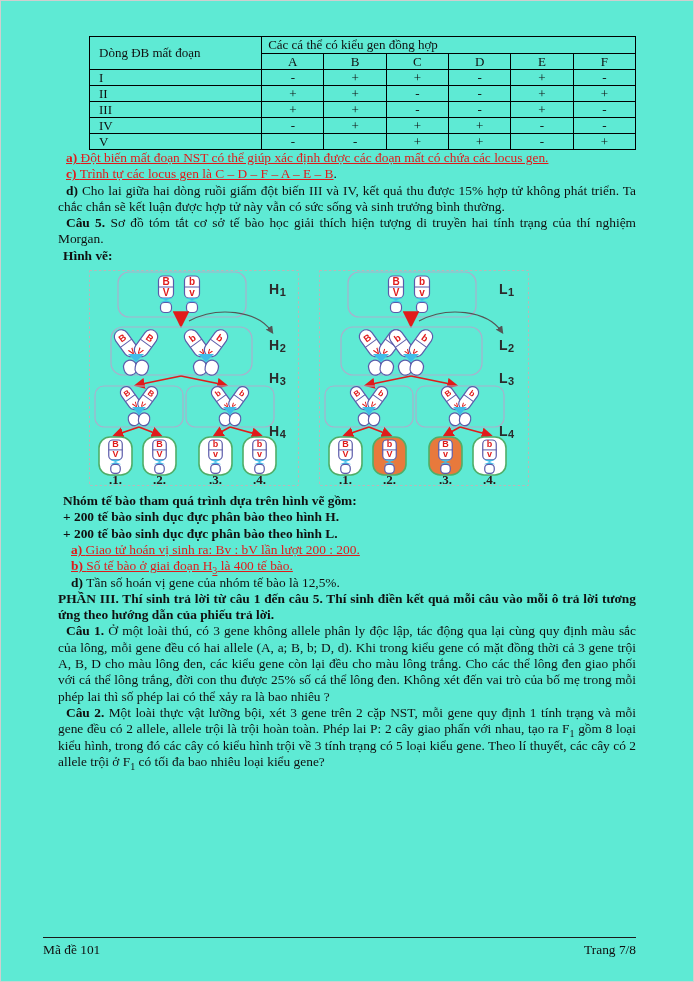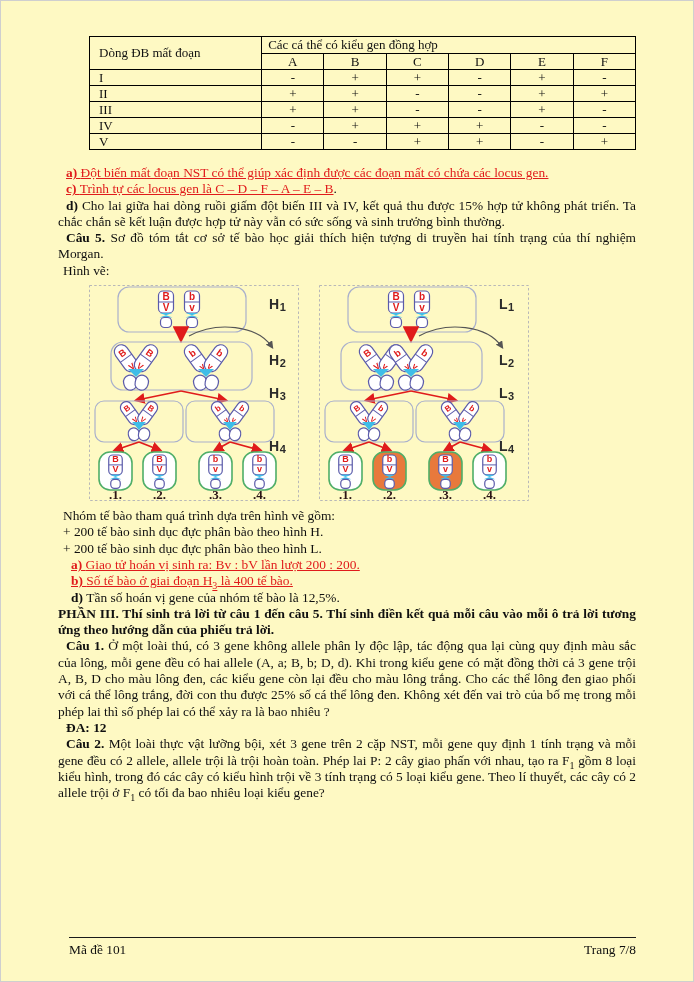--- a/index.html
+++ b/index.html
@@ -1,48 +1,48 @@
 <!DOCTYPE html>
 <html><head>
 <meta charset="utf-8">
 <style>
   html,body{margin:0;padding:0;background:#fff;}
   .page{
     width:694px;height:982px;box-sizing:border-box;position:relative;overflow:hidden;
-    background:#fef9c3;border:1px solid #cfcfcf;
+    background:#5eead4;border:1px solid #cfcfcf;
     padding:35px 57px 0 57px;
     font-family:"Liberation Serif",serif;color:#101010;
   }
   
   table.gene{border-collapse:collapse;margin-left:31px;font-size:13px;}
   table.gene td{border:1px solid #000;height:15px;line-height:14px;padding:0 2px;vertical-align:middle;}
   table.gene td.c1{width:162px;text-align:left;padding-left:9px;}
   table.gene td.cc{width:58px;text-align:center;}
   table.gene td.gh{padding-left:6px;}
   table.gene tr.h1 td{height:16px;}
   
   .ln{margin:0;font-size:13.4px;line-height:16.3px;}
   .just{text-align:justify;}
-  .i05{text-indent:5px;}
+  .i05{text-indent:5px;font-weight:bold;}
   .i1{text-indent:8px;}
   .i2{text-indent:13px;}
   .bold{font-weight:bold;}
   .red{color:#e01b1b;}
   .und{text-decoration:underline;}
   .ln sub{font-size:10px;line-height:0;}
-  #before{margin-top:15px;}
+  #before{margin-top:0;}
   
   .figrow{display:flex;gap:20px;margin:6px 0 3px 31px;}
   .figrow text{font-family:"Liberation Sans",sans-serif;}
   .figrow text.gene{font-weight:bold;text-anchor:middle;}
   .figrow text.stage{font-weight:bold;font-size:14px;letter-spacing:.5px;}
   .figrow text.num{font-family:"Liberation Serif",serif;font-weight:bold;font-size:13px;text-anchor:middle;}
   
   .footer{
-    position:absolute;left:68px;right:57px;top:936px;
+    position:absolute;left:42px;right:57px;top:936px;
     border-top:1.4px solid #1a1a1a;padding-top:4px;
     display:flex;justify-content:space-between;font-size:13.4px;
   }
 </style>
 </head>
 <body>
 
 <div class="page">
 
   <table class="gene" id="gene-table">
@@ -454,21 +454,20 @@
 
   <div id="after">
       <p class="ln i05"><span>Nhóm tế bào tham quá trình dựa trên hình vẽ gồm:</span></p>
       <p class="ln i05"><span>+ 200 tế bào sinh dục đực phân bào theo hình H.</span></p>
       <p class="ln i05"><span>+ 200 tế bào sinh dục đực phân bào theo hình L.</span></p>
       <p class="ln i2"><span class="bold red und">a) </span><span class="red und">Giao tử hoán vị sinh ra: Bv : bV lần lượt 200 : 200.</span></p>
       <p class="ln i2"><span class="bold red und">b) </span><span class="red und">Số tế bào ở giai đoạn H</span><sub class="red und">3</sub><span class="red und"> là 400 tế bào.</span></p>
       <p class="ln i2"><span class="bold">d) </span><span>Tần số hoán vị gene của nhóm tế bào là 12,5%.</span></p>
       <p class="ln just"><span class="bold">PHẦN III. Thí sinh trả lời từ câu 1 đến câu 5. Thí sinh điền kết quả mỗi câu vào mỗi ô trả lời tương ứng theo hướng dẫn của phiếu trả lời.</span></p>
       <p class="ln i1 just"><span class="bold">Câu 1.</span><span> Ở một loài thú, có 3 gene không allele phân ly độc lập, tác động qua lại cùng quy định màu sắc của lông, mỗi gene đều có hai allele (A, a; B, b; D, d). Khi trong kiểu gene có mặt đồng thời cả 3 gene trội A, B, D cho màu lông đen, các kiểu gene còn lại đều cho màu lông trắng. Cho các thể lông đen giao phối với cá thể lông trắng, đời con thu được 25% số cá thể lông đen. Không xét đến vai trò của bố mẹ trong mỗi phép lai thì số phép lai có thể xảy ra là bao nhiêu ?</span></p>
-      <p class="ln i1"><span class="bold">ĐA: 12</span></p>
       <p class="ln i1 just"><span class="bold">Câu 2.</span><span> Một loài thực vật lưỡng bội, xét 3 gene trên 2 cặp NST, mỗi gene quy định 1 tính trạng và mỗi gene đều có 2 allele, allele trội là trội hoàn toàn. Phép lai P: 2 cây giao phấn với nhau, tạo ra F</span><sub>1</sub><span> gồm 8 loại kiểu hình, trong đó các cây có kiểu hình trội về 3 tính trạng có 5 loại kiểu gene. Theo lí thuyết,  các cây có 2 allele trội ở F</span><sub>1</sub><span> có tối đa bao nhiêu loại kiểu gene?</span></p>
     </div>
 
   <div class="footer">
     <span>Mã đề 101</span>
     <span>Trang 7/8</span>
   </div>
 </div>
 
 </body></html>

